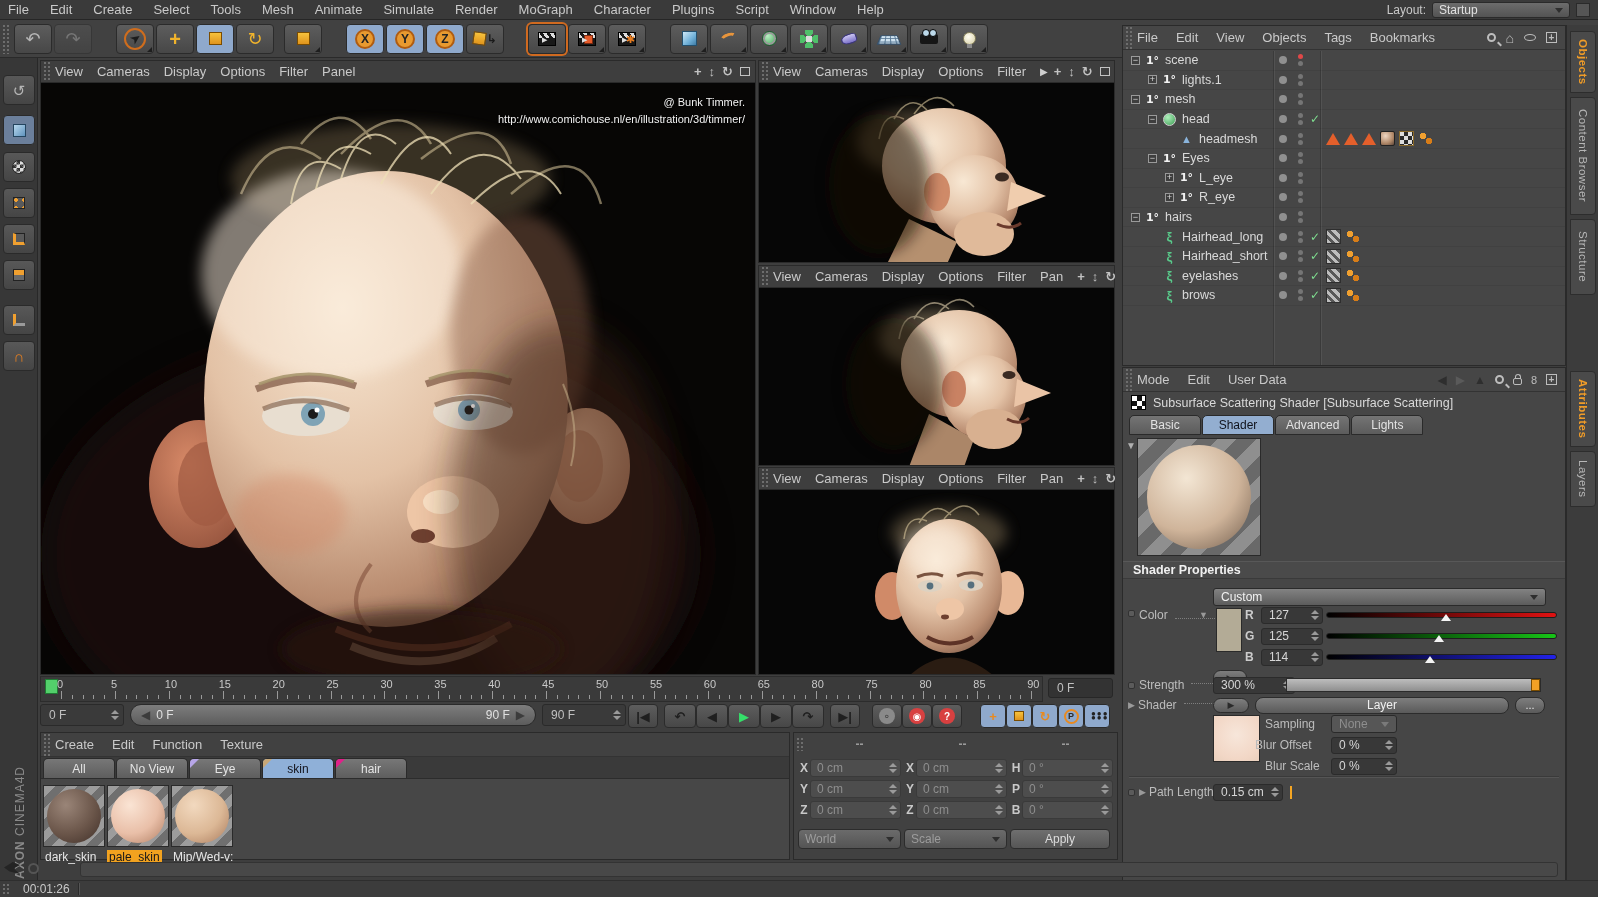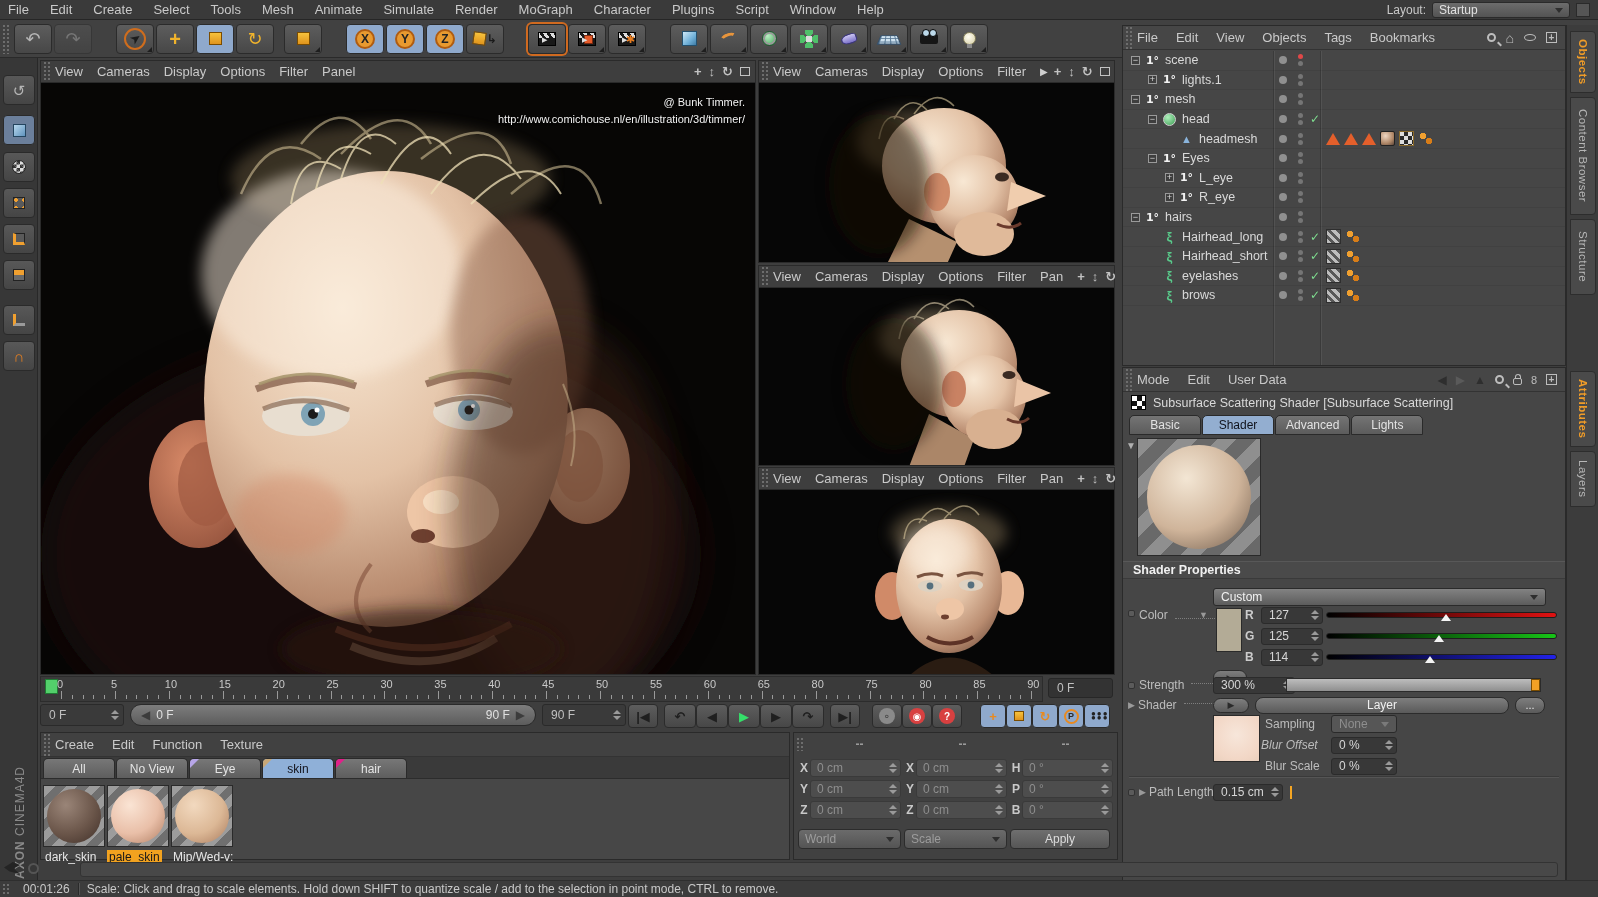--- a/index.html
+++ b/index.html
@@ -1255,21 +1255,21 @@
 
     <div id="sampling-thumb"></div>
     <div class="am-row" style="top:347px;">
       <span class="am-label" style="position:absolute;left:142px;">Sampling</span>
       <div class="ddl" style="position:absolute;left:208px;width:66px;background:#565656;color:#8e8e8e;">
           <span>None</span>
           <span class="dd-arrow" style="border-top-color:#7a7a7a;"></span>
         </div>
     </div>
     <div class="am-row" style="top:368px;">
-      <span class="am-label" style="position:absolute;left:138px;font-style:italic;">Blur Offset</span>
+      <span class="am-label" style="position:absolute;left:132px;">Blur Offset</span>
       <div class="fld" style="position:absolute;left:208px;width:66px;">
           <span>0 %</span>
           <span class="spin">
             <i class="up"></i>
             <i class="dn"></i>
           </span>
         </div>
     </div>
     <div class="am-row" style="top:389px;">
       <span class="am-label" style="position:absolute;left:142px;">Blur Scale</span>
@@ -1319,16 +1319,15 @@
 
   <div id="logo-glyphs" class="abs">
       <span class="bird"></span>
       <span class="ringlogo"></span>
     </div>
   <div id="console-field" class="abs"></div>
   <div id="statusbar" class="abs">
     <span class="handle" style="height:12px;"></span>
     <span style="margin-left:9px;">00:01:26</span>
     <span class="sep"></span>
-    <span>Scale: Click and drag to scale elements. Hold down SHIFT to quantize scale / add to the selection in point mode, CTRL to remove.</span>
   </div>
 
 </div>
 
 </body></html>

